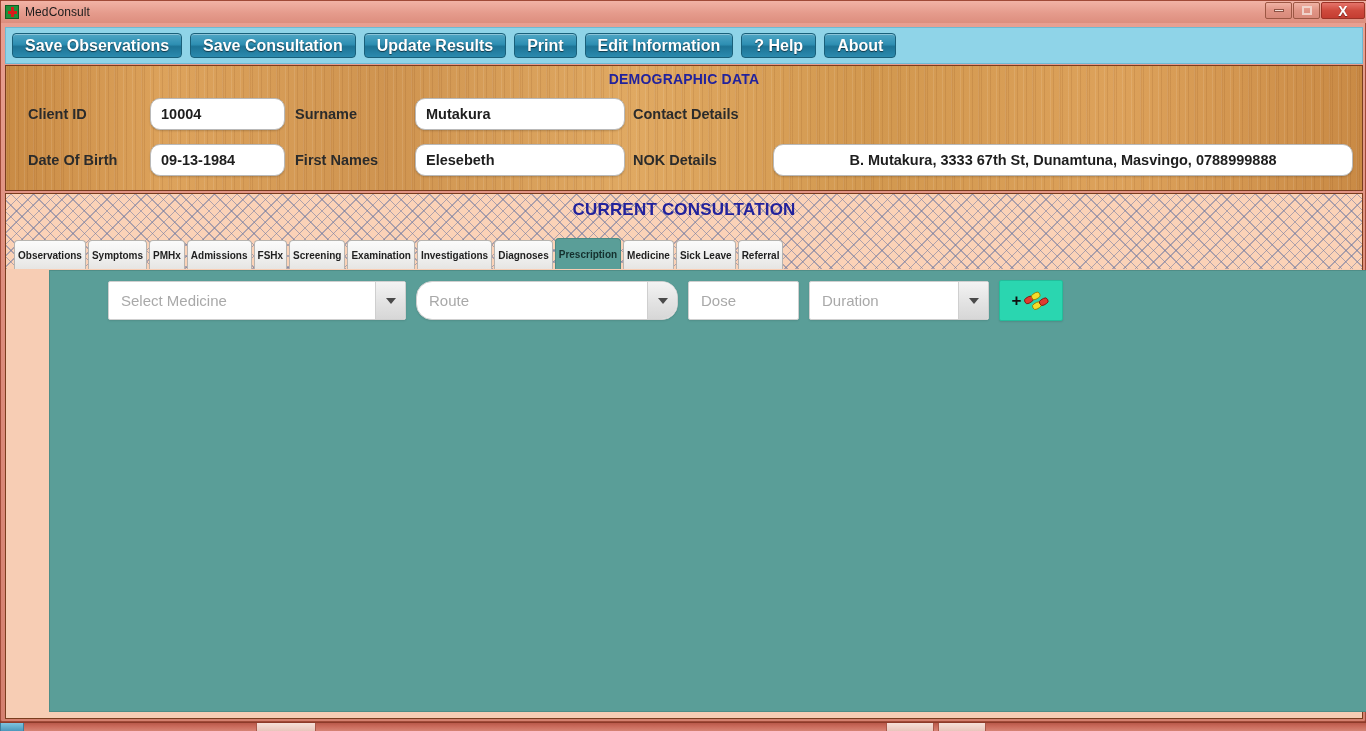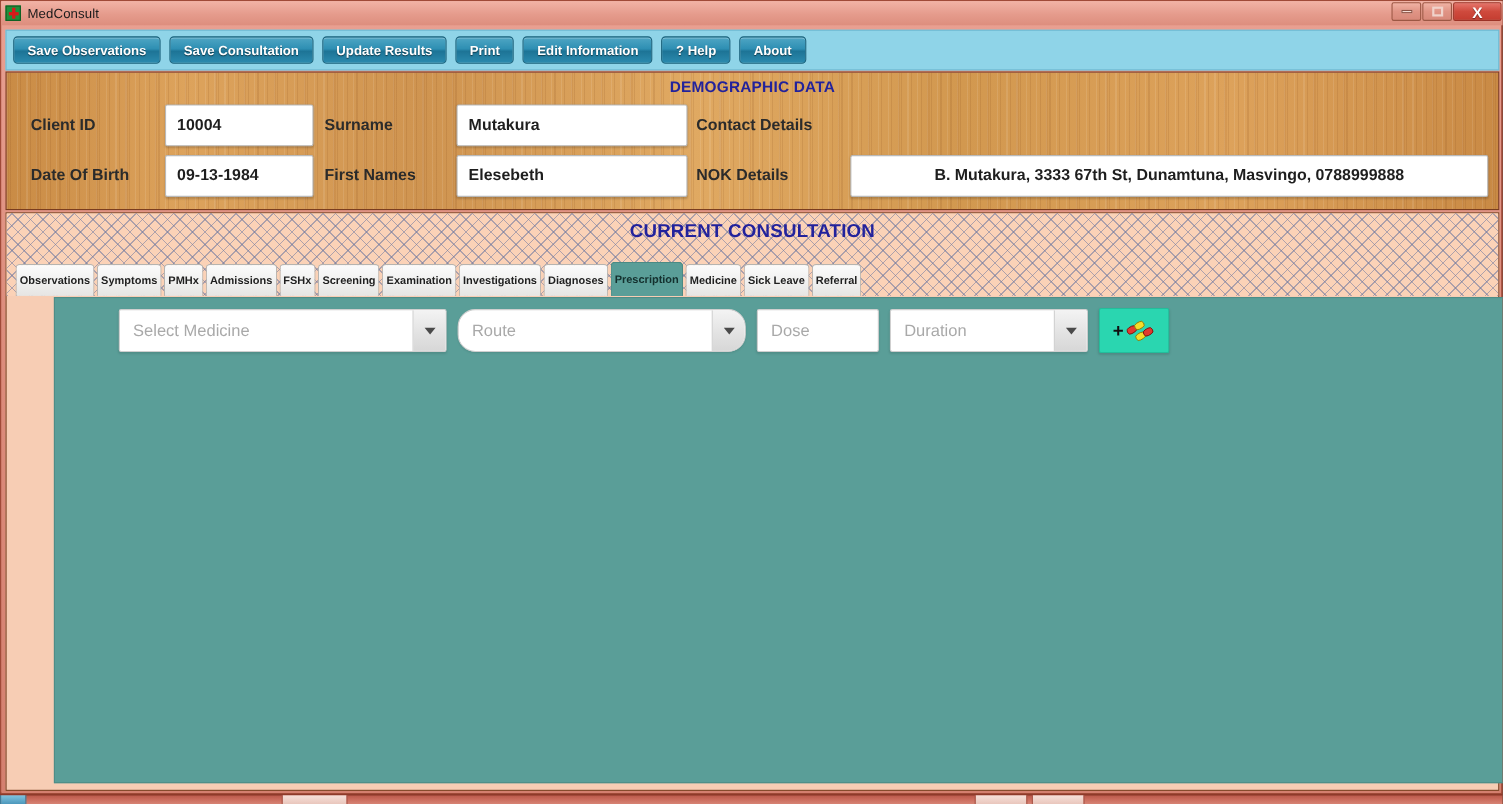--- a/index.html
+++ b/index.html
@@ -130,21 +130,21 @@
   .tbtn {
     height: 25px;
     padding: 0 12px;
     display: inline-flex;
     align-items: center;
     justify-content: center;
     border: 1px solid #19607a;
     border-radius: 4px;
     background: linear-gradient(to bottom, #4fa6c4 0%, #2e8fb3 45%, #1d7496 55%, #2b8aae 100%);
     color: #ffffff;
-    font-size: 12px;
+    font-size: 16px;
     font-weight: bold;
     font-family: "Liberation Sans", sans-serif;
     text-shadow: 0 1px 1px rgba(0,0,0,0.55);
     box-shadow: inset 0 1px 0 rgba(255,255,255,0.35);
     cursor: pointer;
     white-space: nowrap;
   }
 
   
   .demographics {
@@ -200,22 +200,22 @@
   .lbl-dob        { width: 122px; }
   .lbl-surname    { width: 120px; padding-left: 10px; }
   .lbl-firstnames { width: 120px; padding-left: 10px; }
   .lbl-contact    { width: 140px; padding-left: 8px; }
   .lbl-nok        { width: 140px; padding-left: 8px; }
 
   .demo-input {
     box-sizing: border-box;
     background: #ffffff;
     border: 1px solid #b9b9b9;
-    border-radius: 2px;
-    height: 38px;
+    border-radius: 10px;
+    height: 32px;
     display: flex;
     align-items: center;
     padding: 0 10px;
     font-size: 14.5px;
     font-weight: bold;
     color: #1e1e1e;
     font-family: "Liberation Sans", sans-serif;
     box-shadow: 0 1px 2px rgba(0,0,0,0.18);
     overflow: hidden;
     white-space: nowrap;

